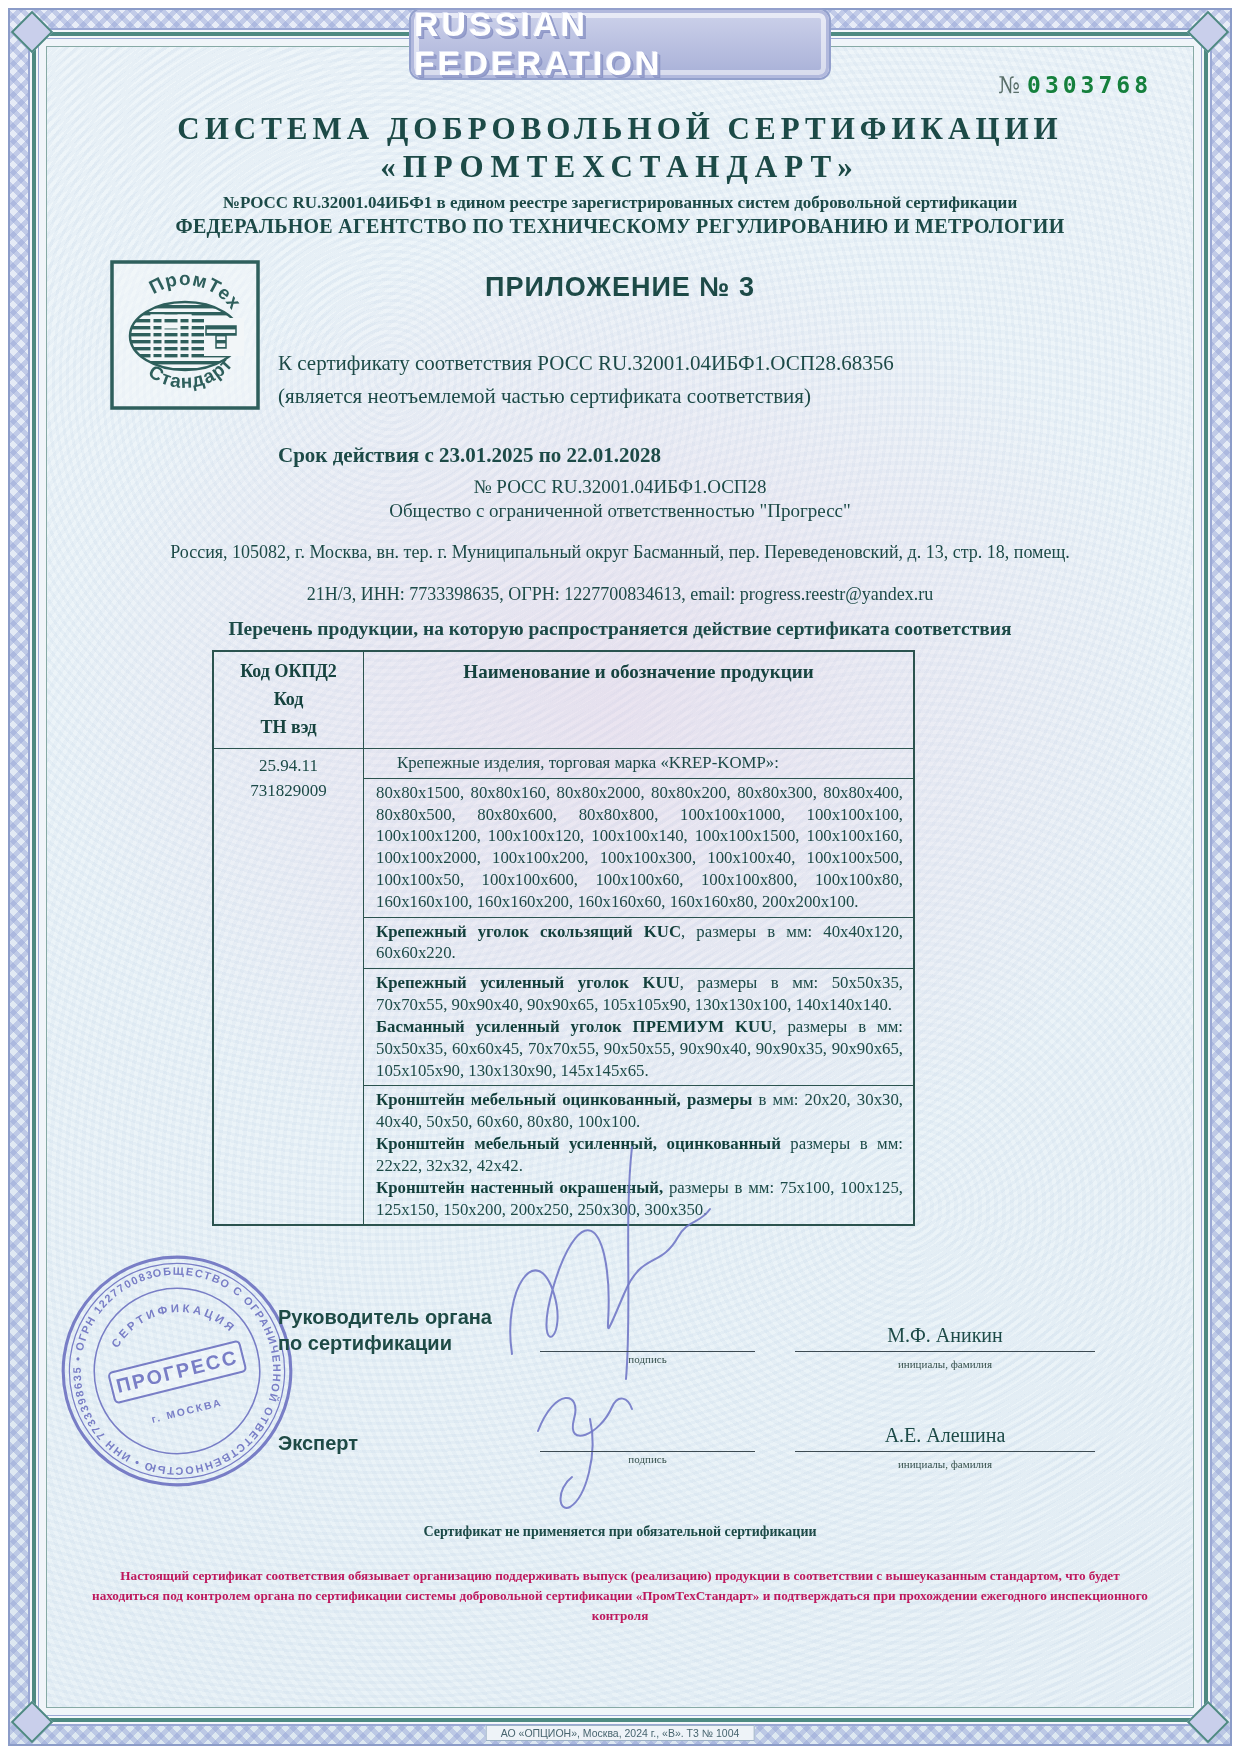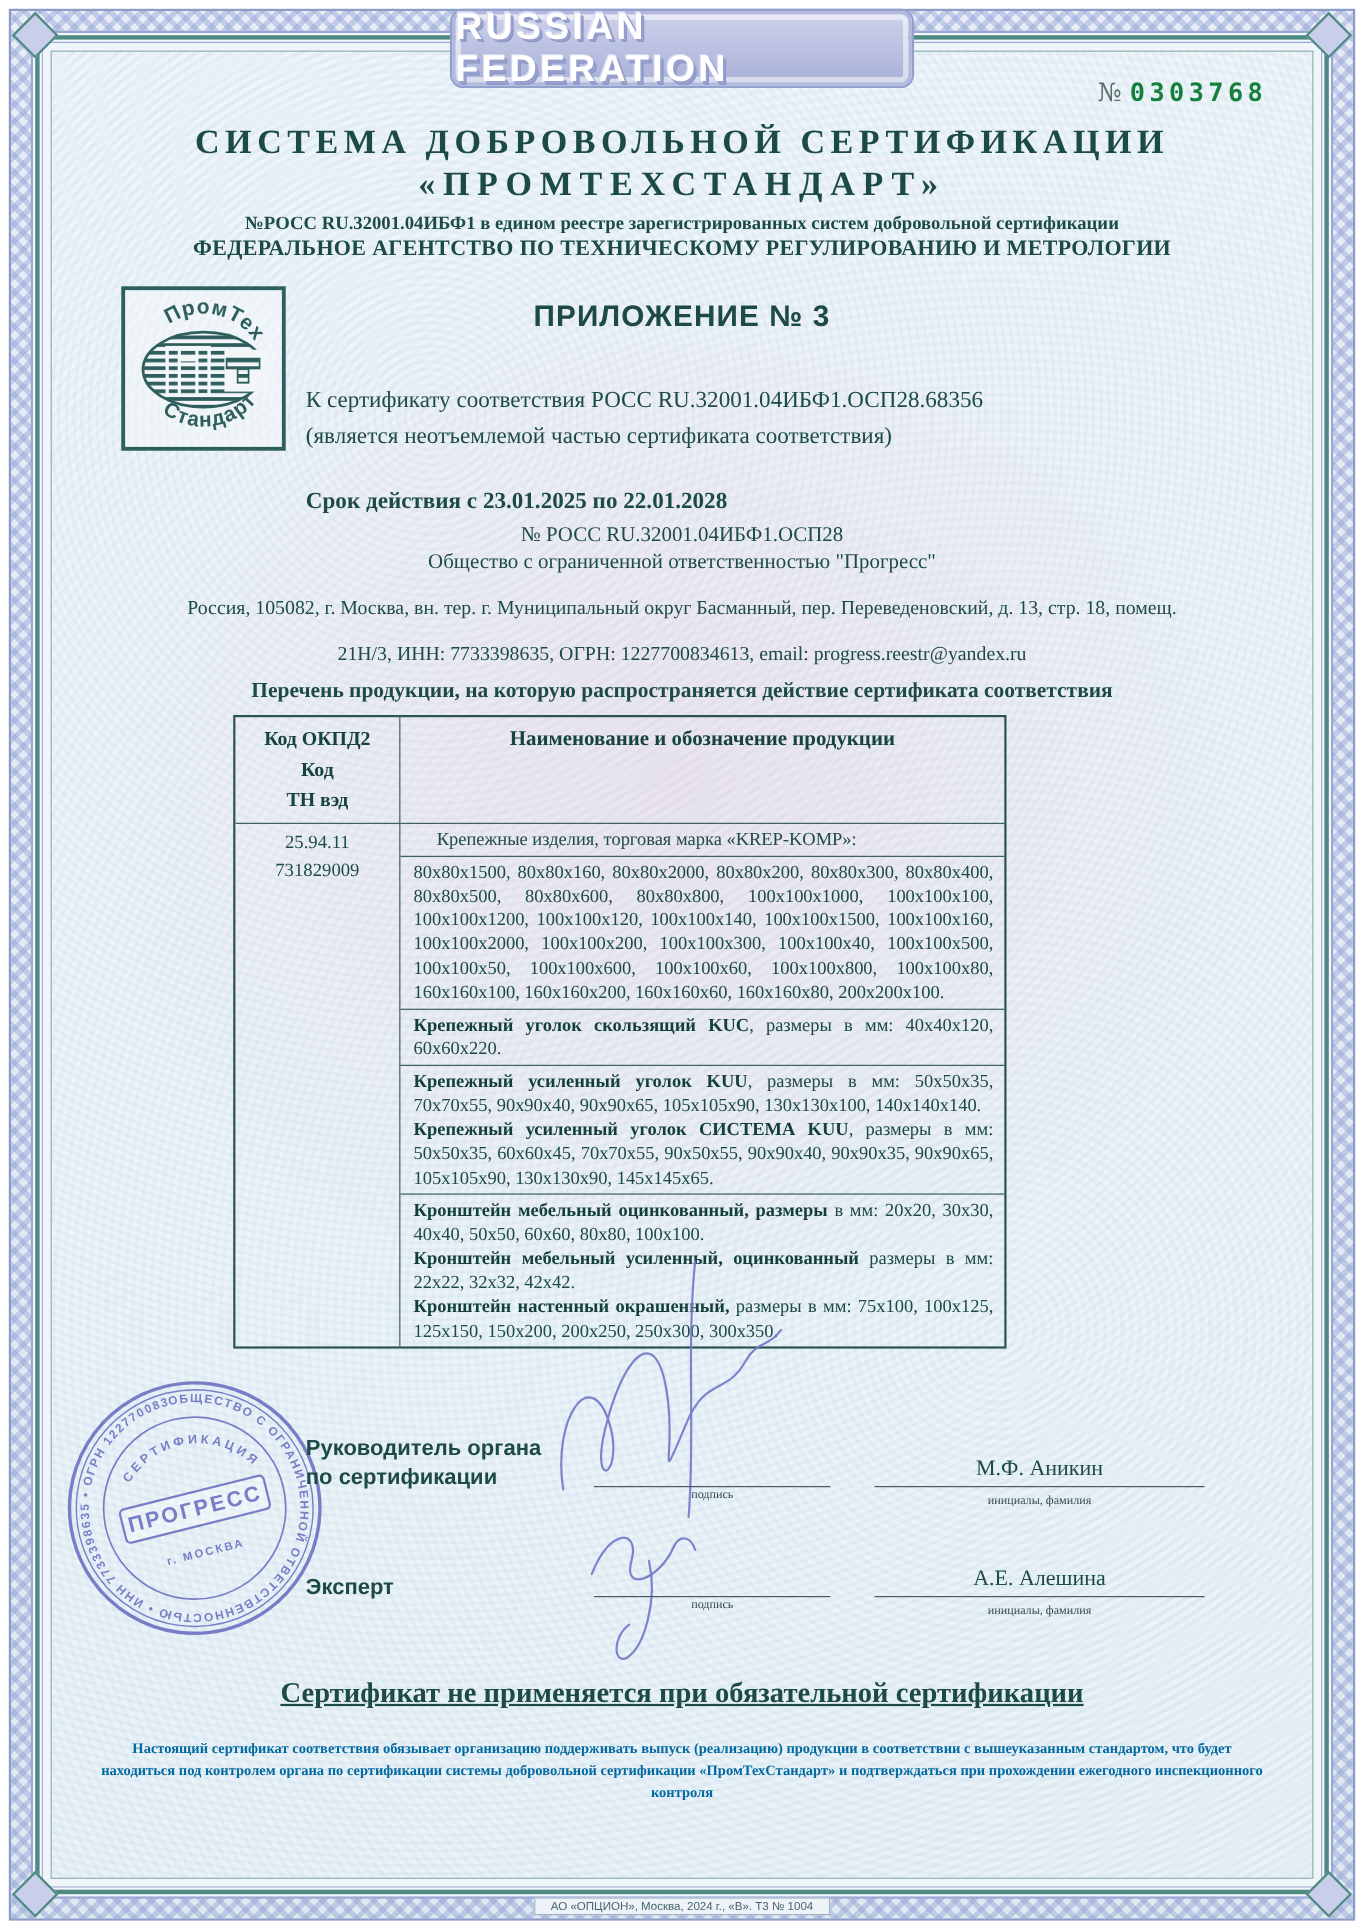--- a/index.html
+++ b/index.html
@@ -116,24 +116,24 @@
   .sig-line{width:215px;margin:0 40px 4px 10px;position:relative;}
   .sig-line .rule{border-bottom:1.5px solid #3c4a52;height:26px;}
   .caption{position:absolute;left:50%;transform:translateX(-50%);top:28px;font-size:11px;color:#35504c;white-space:nowrap;}
   .sig-name{width:300px;text-align:center;position:relative;margin-bottom:4px;}
   .sig-name .nm{font-size:20px;padding-bottom:4px;}
   .sig-name .rule{border-bottom:1.5px solid #3c4a52;}
   .ink{position:absolute;pointer-events:none;}
   .ink path{fill:none;stroke:#7178c6;stroke-width:2;stroke-linecap:round;opacity:.9;}
   .stamp{position:absolute;left:8px;top:-52px;width:238px;height:238px;transform:rotate(-14deg);opacity:.88;}
 
-  .no-mandatory{margin-top:6px;font-weight:700;font-size:26px;text-decoration:underline;}
+  .no-mandatory{margin-top:6px;font-weight:700;font-size:14px;}
   .fine-print{
     margin:26px auto 0;width:1066px;font-weight:700;font-size:13.2px;line-height:1.5;
-    text-align:center;color:#0369a1;
+    text-align:center;color:#be185d;
   }
   .print-info{
     position:absolute;bottom:13px;left:50%;transform:translateX(-50%);z-index:6;
     background:#eef3f8;border:1px solid #9db2c6;padding:1px 14px;
     font-family:"Liberation Sans",sans-serif;font-size:10.5px;color:#48656f;white-space:nowrap;
   }
 </style>
 </head>
 <body>
 
@@ -225,21 +225,21 @@
           <p class="first"><b></b><span>Крепежные изделия, торговая марка «KREP-KOMP»:</span></p>
         </div>
         <div class="sec">
           <p><b></b><span>80х80х1500, 80х80х160, 80х80х2000, 80х80х200, 80х80х300, 80х80х400, 80х80х500, 80х80х600, 80х80х800, 100х100х1000, 100х100х100, 100х100х1200, 100х100х120, 100х100х140, 100х100х1500, 100х100х160, 100х100х2000, 100х100х200, 100х100х300, 100х100х40, 100х100х500, 100х100х50, 100х100х600, 100х100х60, 100х100х800, 100х100х80, 160х160х100, 160х160х200, 160х160х60, 160х160х80, 200х200х100.</span></p>
         </div>
         <div class="sec">
           <p><b>Крепежный уголок скользящий KUC</b><span>, размеры в мм: 40х40х120, 60х60х220.</span></p>
         </div>
         <div class="sec">
           <p><b>Крепежный усиленный уголок KUU</b><span>, размеры в мм: 50х50х35, 70х70х55, 90х90х40, 90х90х65, 105х105х90, 130х130х100, 140х140х140.</span></p>
-          <p><b>Крепежный усиленный уголок СИСТЕМА KUU</b><span>, размеры в мм: 50х50х35, 60х60х45, 70х70х55, 90х50х55, 90х90х40, 90х90х35, 90х90х65, 105х105х90, 130х130х90, 145х145х65.</span></p>
+          <p><b>Басманный усиленный уголок ПРЕМИУМ KUU</b><span>, размеры в мм: 50х50х35, 60х60х45, 70х70х55, 90х50х55, 90х90х40, 90х90х35, 90х90х65, 105х105х90, 130х130х90, 145х145х65.</span></p>
         </div>
         <div class="sec">
           <p><b>Кронштейн мебельный оцинкованный, размеры</b><span> в мм: 20х20, 30х30, 40х40, 50х50, 60х60, 80х80, 100х100.</span></p>
           <p><b>Кронштейн мебельный усиленный, оцинкованный</b><span> размеры в мм: 22х22, 32х32, 42х42.</span></p>
           <p><b>Кронштейн настенный окрашенный,</b><span> размеры в мм: 75х100, 100х125, 125х150, 150х200, 200х250, 250х300, 300х350.</span></p>
         </div>
       </div>
     </div>
 
     <div class="sig-section">

